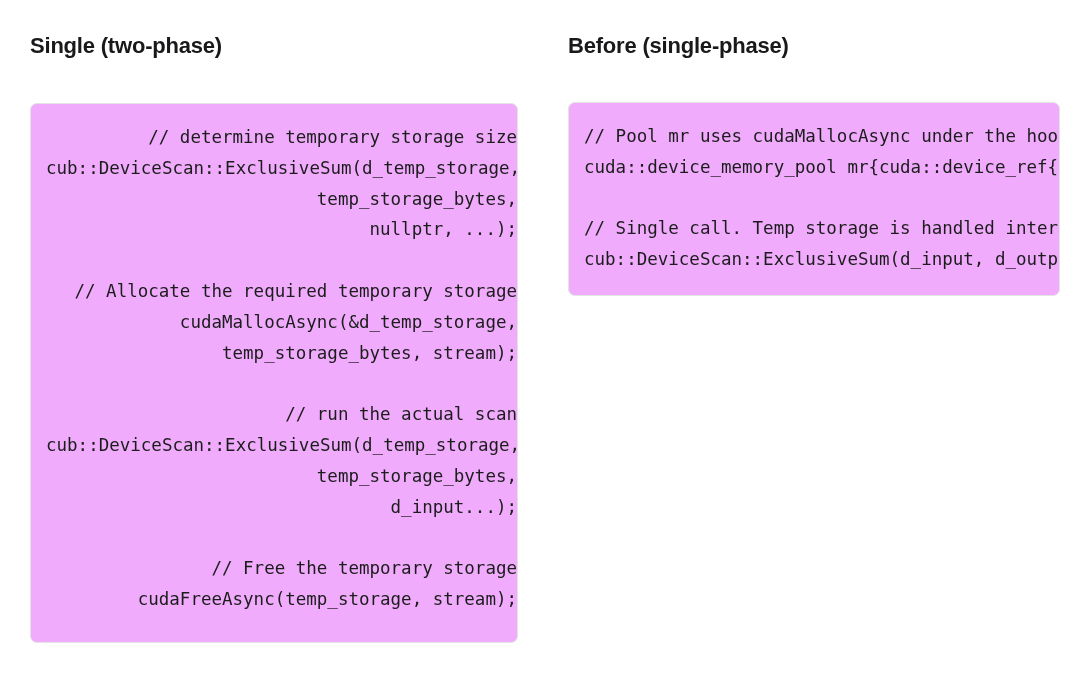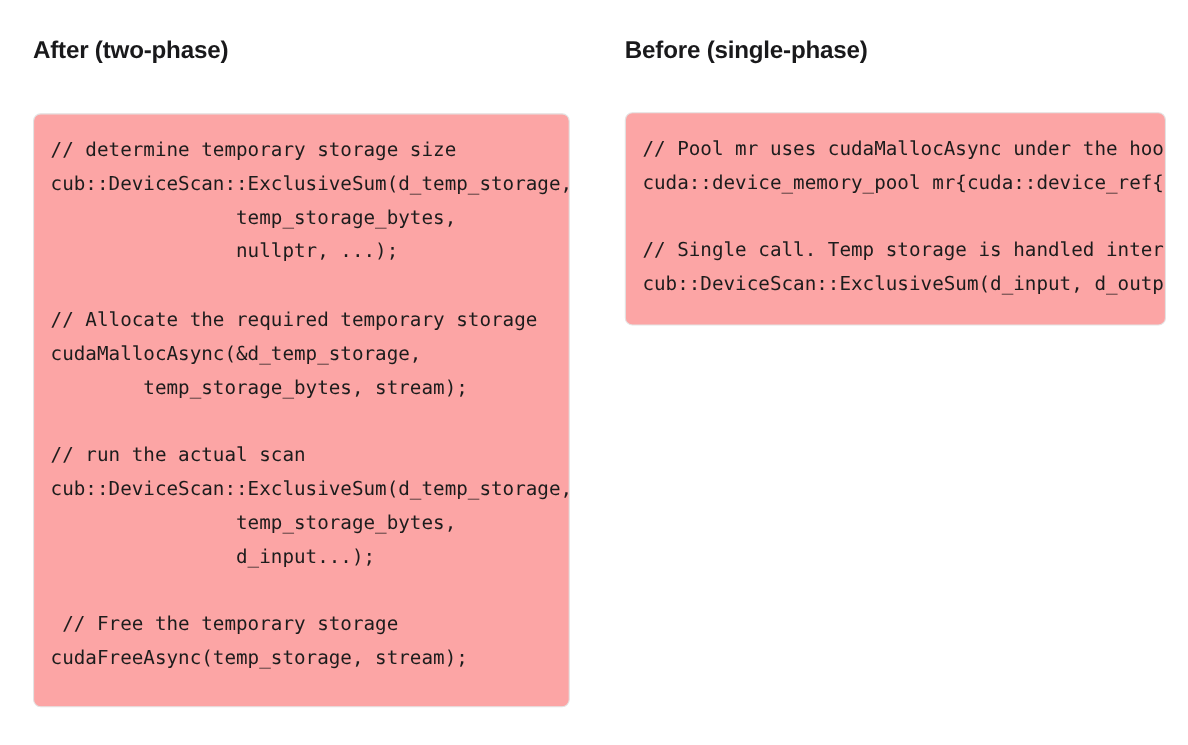--- a/index.html
+++ b/index.html
@@ -36,25 +36,26 @@
     padding: 0;
     position: absolute;
     top: 33px;
     white-space: nowrap;
   }
   .column-before .panel-heading { left: 0; }
   .column-after  .panel-heading { left: 0; }
 
   .code-block {
     position: absolute;
-    background: #fca5a5;
+    background: #f0abfc;
     border: 1px solid #e3e3e3;
     border-radius: 7px;
     overflow: hidden;
     box-sizing: border-box;
+    text-align: right;
   }
   .code-block-before {
     left: 0;
     top: 103px;
     width: 488px;
     height: 540px;
   }
   .code-block-after {
     left: 0;
     top: 102px;
@@ -74,21 +75,21 @@
   }
   .code-line { display: block; min-height: 30.8px; }
   .code-line.blank { height: 30.8px; }
 </style>
 </head>
 <body>
 
 <div class="page">
 
   <div class="column column-before">
-    <h2 class="panel-heading">After (two-phase)</h2>
+    <h2 class="panel-heading">Single (two-phase)</h2>
     <div class="code-block code-block-before">
       <pre class="code-text"><span class="code-line">// determine temporary storage size</span><span class="code-line">cub::DeviceScan::ExclusiveSum(d_temp_storage,</span><span class="code-line">                temp_storage_bytes,</span><span class="code-line">                nullptr, ...);</span><span class="code-line blank">&nbsp;</span><span class="code-line">// Allocate the required temporary storage</span><span class="code-line">cudaMallocAsync(&amp;d_temp_storage,</span><span class="code-line">        temp_storage_bytes, stream);</span><span class="code-line blank">&nbsp;</span><span class="code-line">// run the actual scan</span><span class="code-line">cub::DeviceScan::ExclusiveSum(d_temp_storage,</span><span class="code-line">                temp_storage_bytes,</span><span class="code-line">                d_input...);</span><span class="code-line blank">&nbsp;</span><span class="code-line"> // Free the temporary storage</span><span class="code-line">cudaFreeAsync(temp_storage, stream);</span></pre>
     </div>
   </div>
 
   <div class="column column-after">
     <h2 class="panel-heading">Before (single-phase)</h2>
     <div class="code-block code-block-after">
       <pre class="code-text"><span class="code-line">// Pool mr uses cudaMallocAsync under the hood</span><span class="code-line">cuda::device_memory_pool mr{cuda::device_ref{0}};</span><span class="code-line blank">&nbsp;</span><span class="code-line">// Single call. Temp storage is handled internally.</span><span class="code-line">cub::DeviceScan::ExclusiveSum(d_input, d_output, num_items, mr);</span></pre>
     </div>

